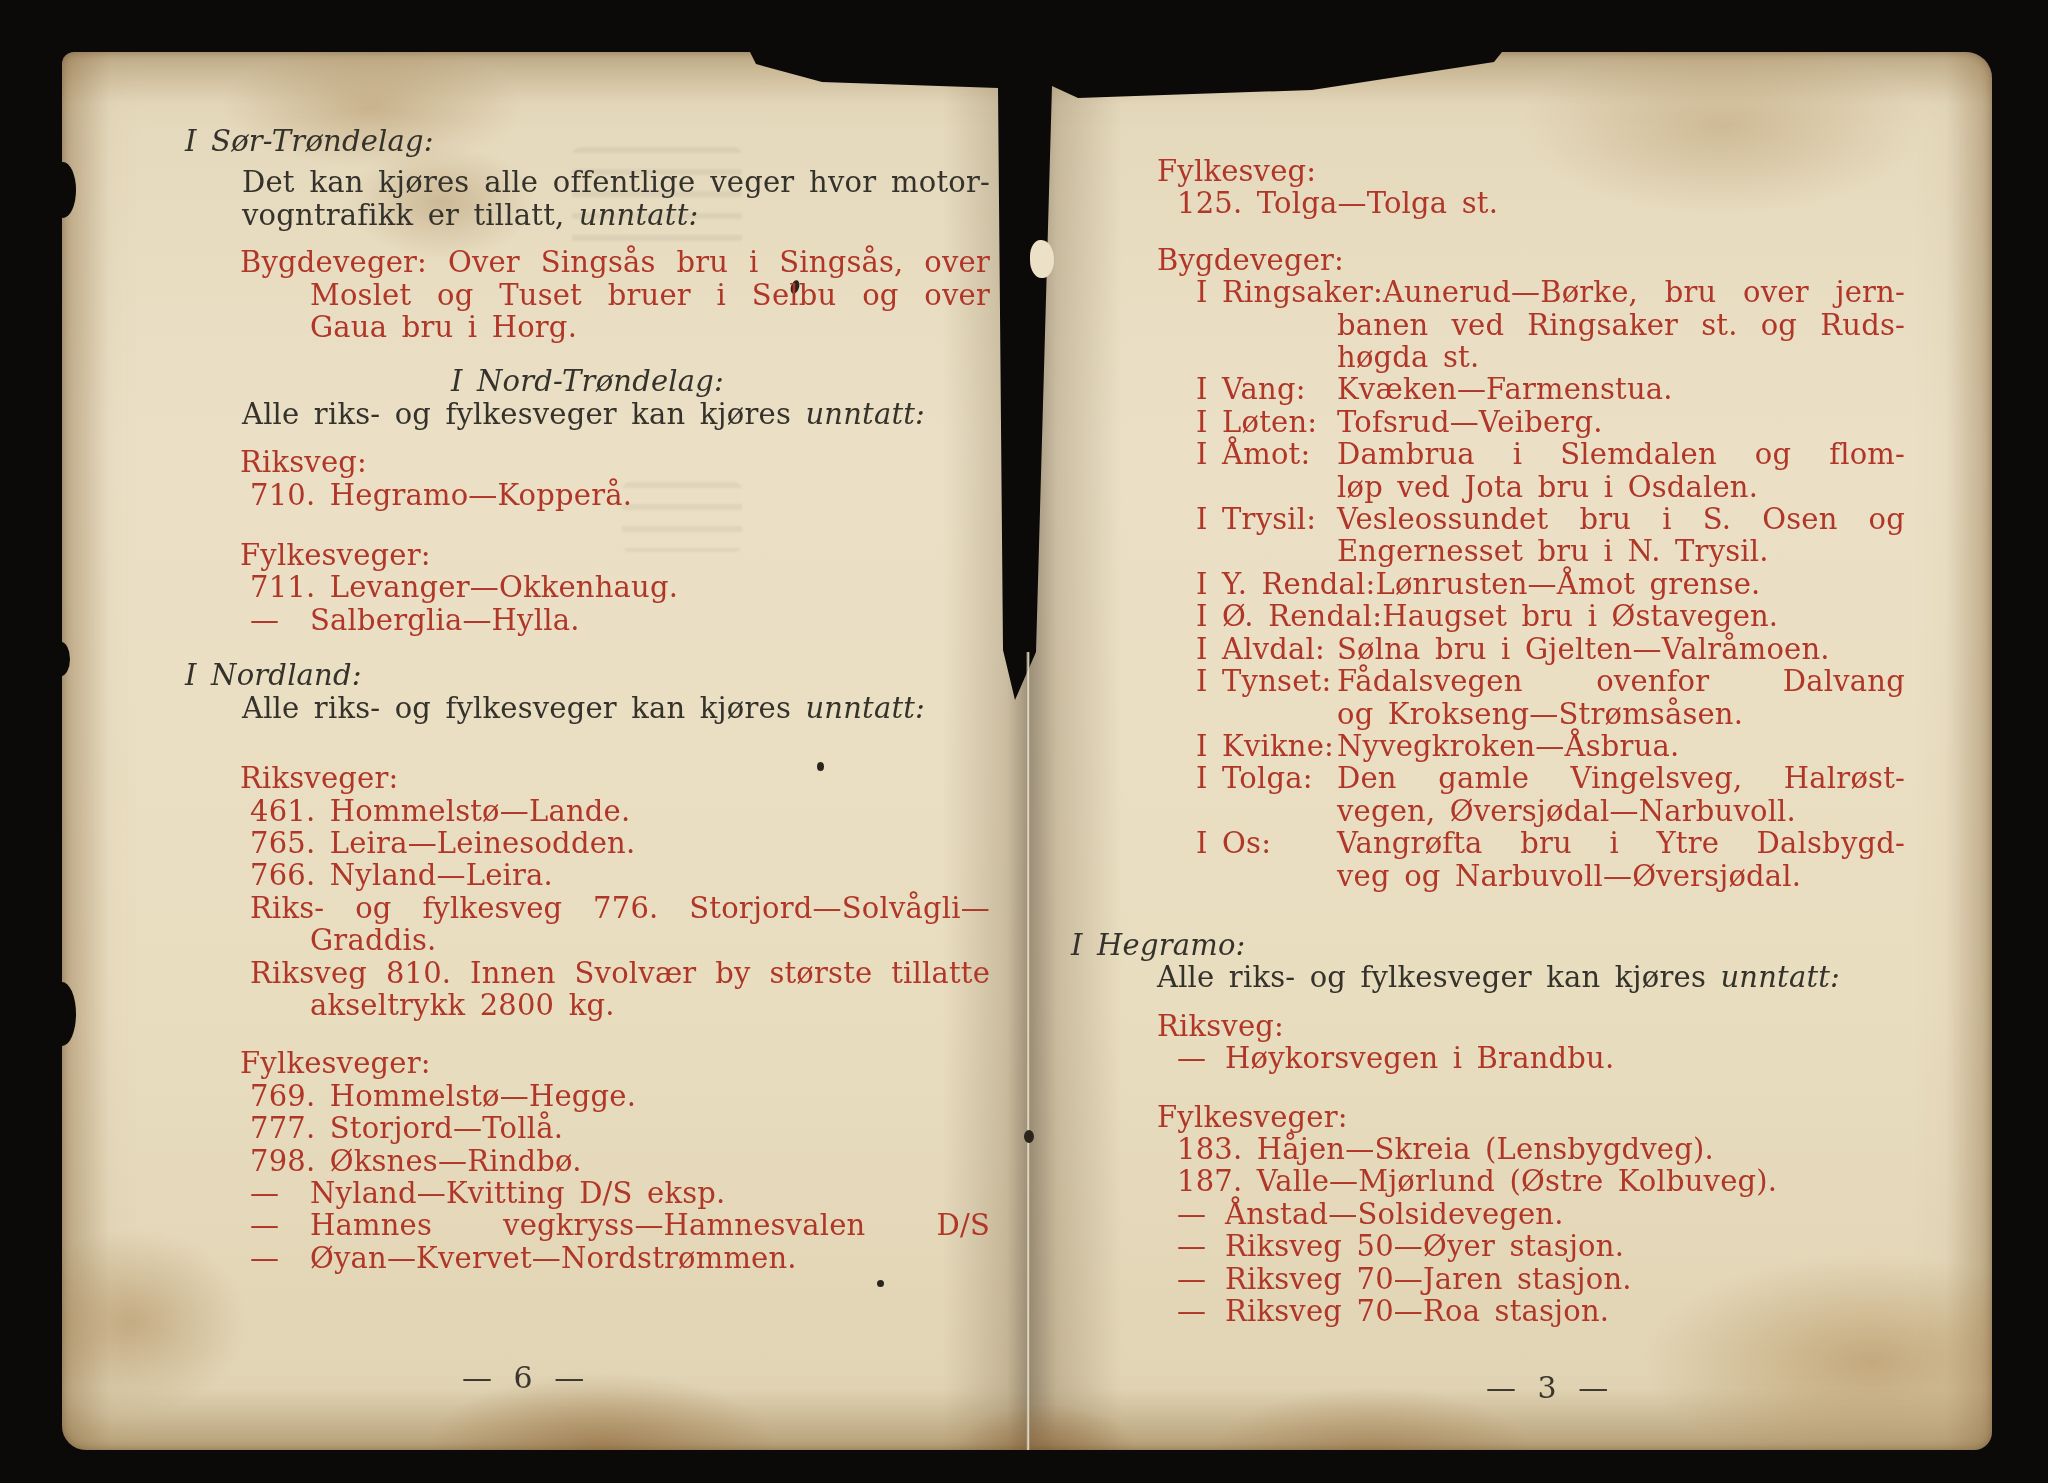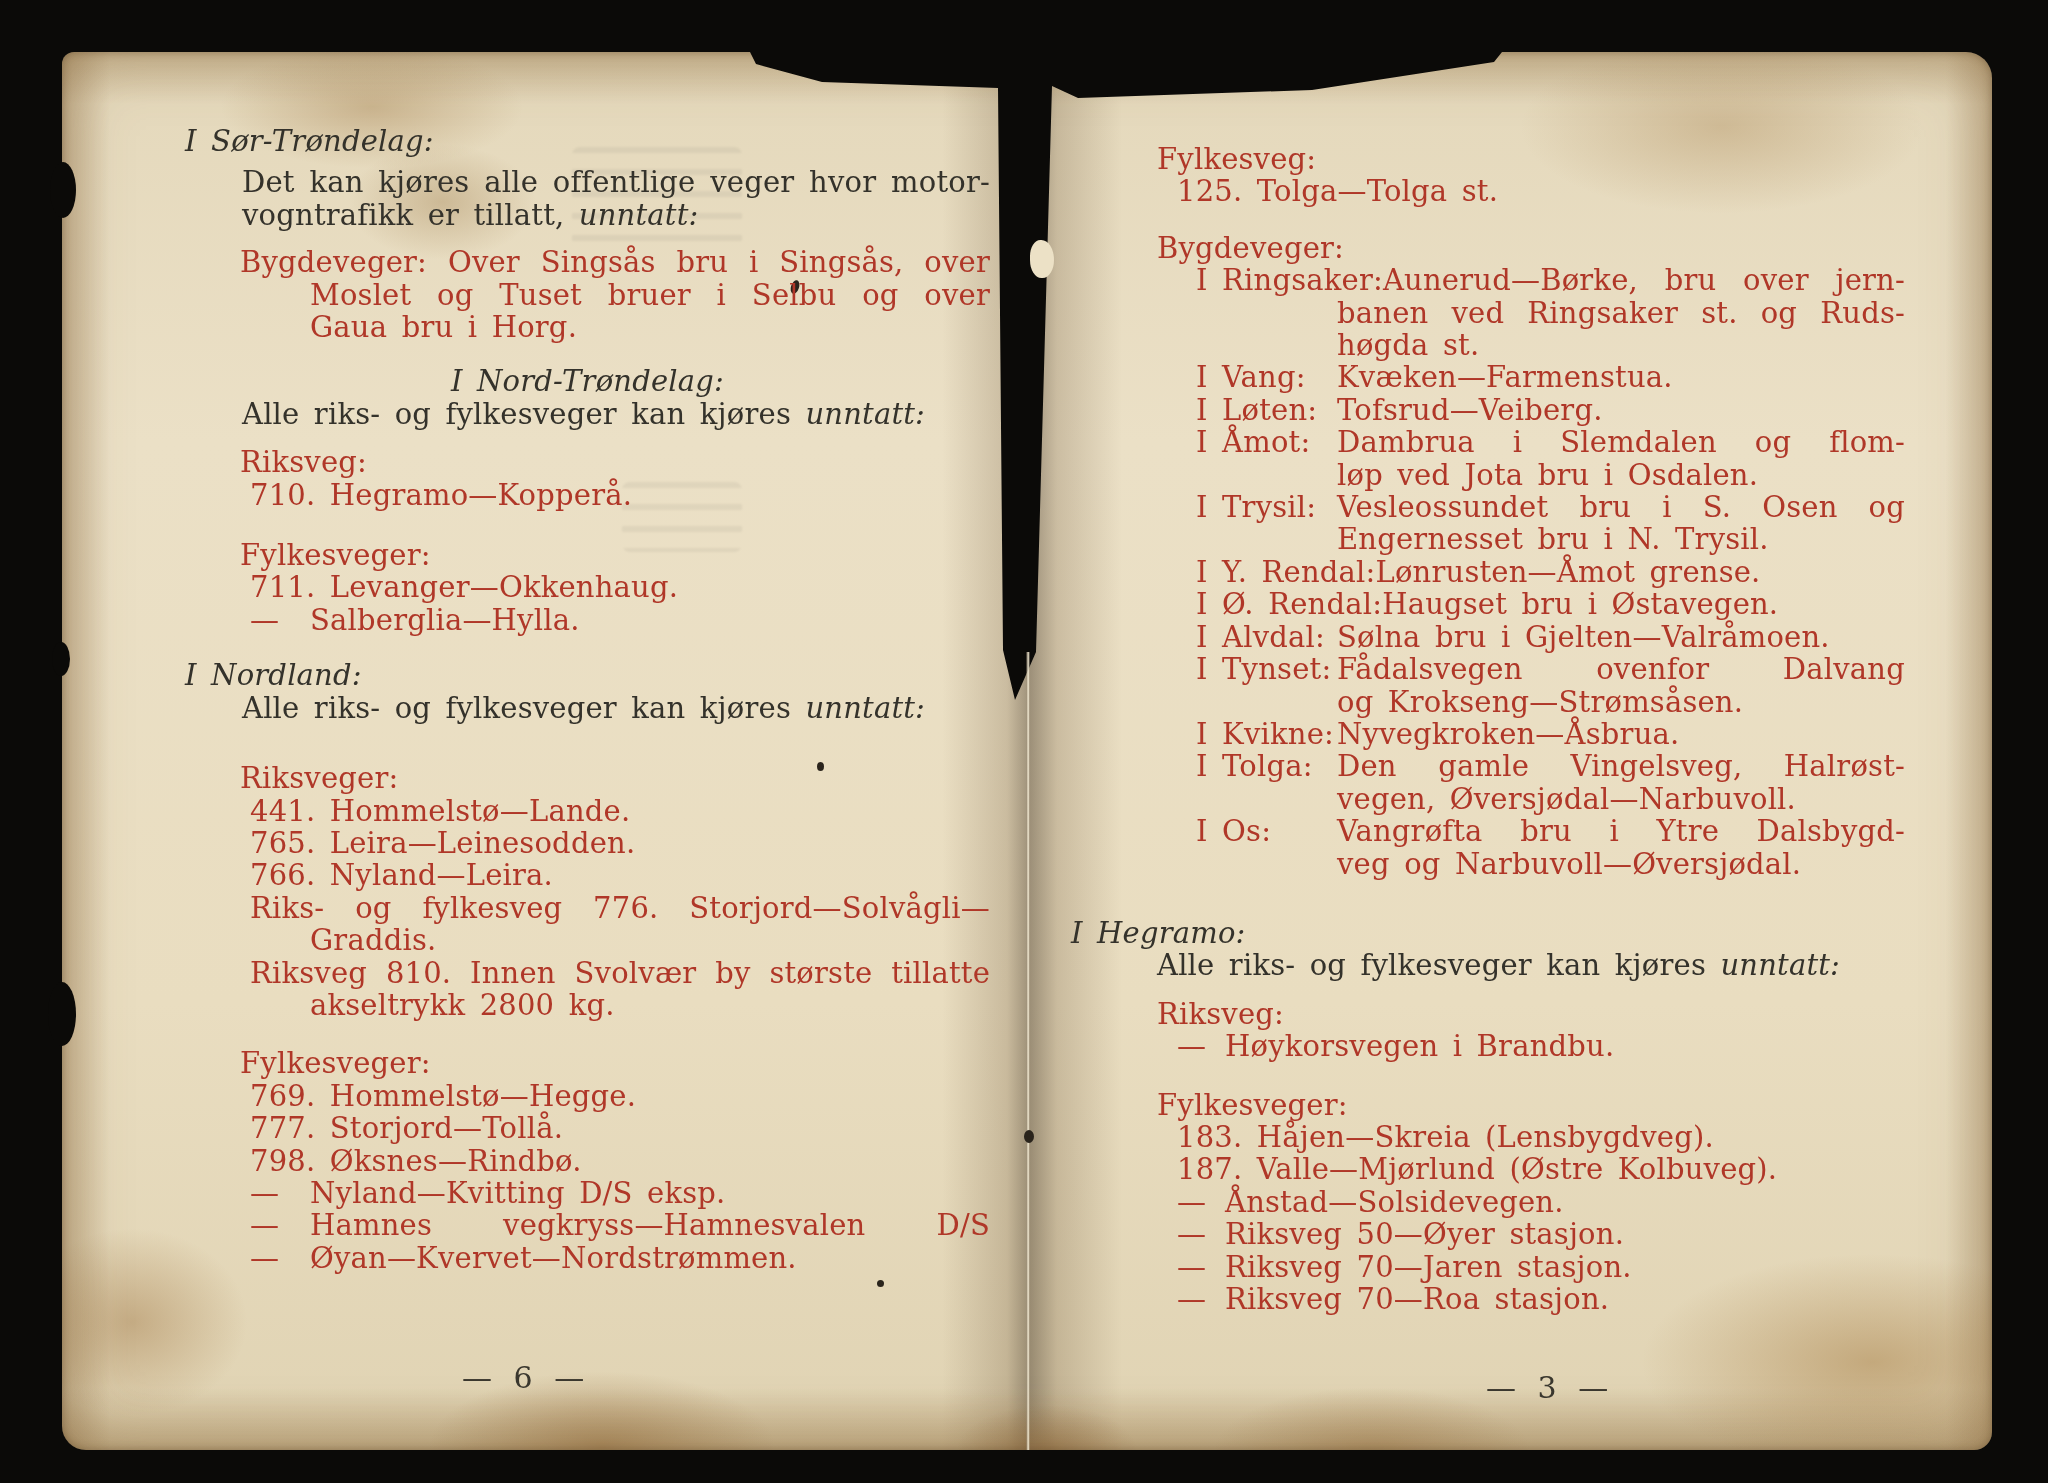--- a/index.html
+++ b/index.html
@@ -49,21 +49,21 @@
   .chip{position:absolute;background:#ece1c6;border-radius:45% 55% 50% 50%;}
   .ghost{
     position:absolute;opacity:.10;filter:blur(1px);
     background:repeating-linear-gradient(180deg, rgba(90,88,80,.8) 0 6px, rgba(90,88,80,0) 6px 22px);
     border-radius:8px;
   }
 
   
   .col{position:absolute;}
   #left-lines{left:123px;top:73px;width:805px;}
-  #right-lines{left:1009px;top:91px;width:834px;}
+  #right-lines{left:1009px;top:103px;width:834px;}
 
   .ln{
     font-family:"DejaVu Serif", serif;
     font-size:29px;line-height:32.4px;
     word-spacing:5px;letter-spacing:.2px;
     white-space:nowrap;
   }
   .red{color:var(--red);}
   .black{color:var(--black);}
   .k-header{font-style:italic;padding-left:0;}
@@ -126,21 +126,21 @@
         <div class="ln k-item red">710. Hegramo—Kopperå.</div>
         <div class="ln k-group red" style="margin-top: 28px;">Fylkesveger:</div>
         <div class="ln k-item red">711. Levanger—Okkenhaug.</div>
         <div class="ln k-item red has-label">
           <span class="lbl">—</span>
           <span class="txt">Salberglia—Hylla.</span>
         </div>
         <div class="ln k-header black" style="margin-top: 23px;">I Nordland:</div>
         <div class="ln k-body black"><span>Alle riks- og fylkesveger kan kjøres </span><i>unntatt:</i></div>
         <div class="ln k-group red" style="margin-top: 38px;">Riksveger:</div>
-        <div class="ln k-item red">441. Hommelstø—Lande.</div>
+        <div class="ln k-item red">461. Hommelstø—Lande.</div>
         <div class="ln k-item red">765. Leira—Leinesodden.</div>
         <div class="ln k-item red">766. Nyland—Leira.</div>
         <div class="ln k-item red just">Riks- og fylkesveg 776. Storjord—Solvågli—</div>
         <div class="ln k-cont red">Graddis.</div>
         <div class="ln k-item red just">Riksveg 810. Innen Svolvær by største tillatte</div>
         <div class="ln k-cont red">akseltrykk 2800 kg.</div>
         <div class="ln k-group red" style="margin-top: 26px;">Fylkesveger:</div>
         <div class="ln k-item red">769. Hommelstø—Hegge.</div>
         <div class="ln k-item red">777. Storjord—Tollå.</div>
         <div class="ln k-item red">798. Øksnes—Rindbø.</div>

